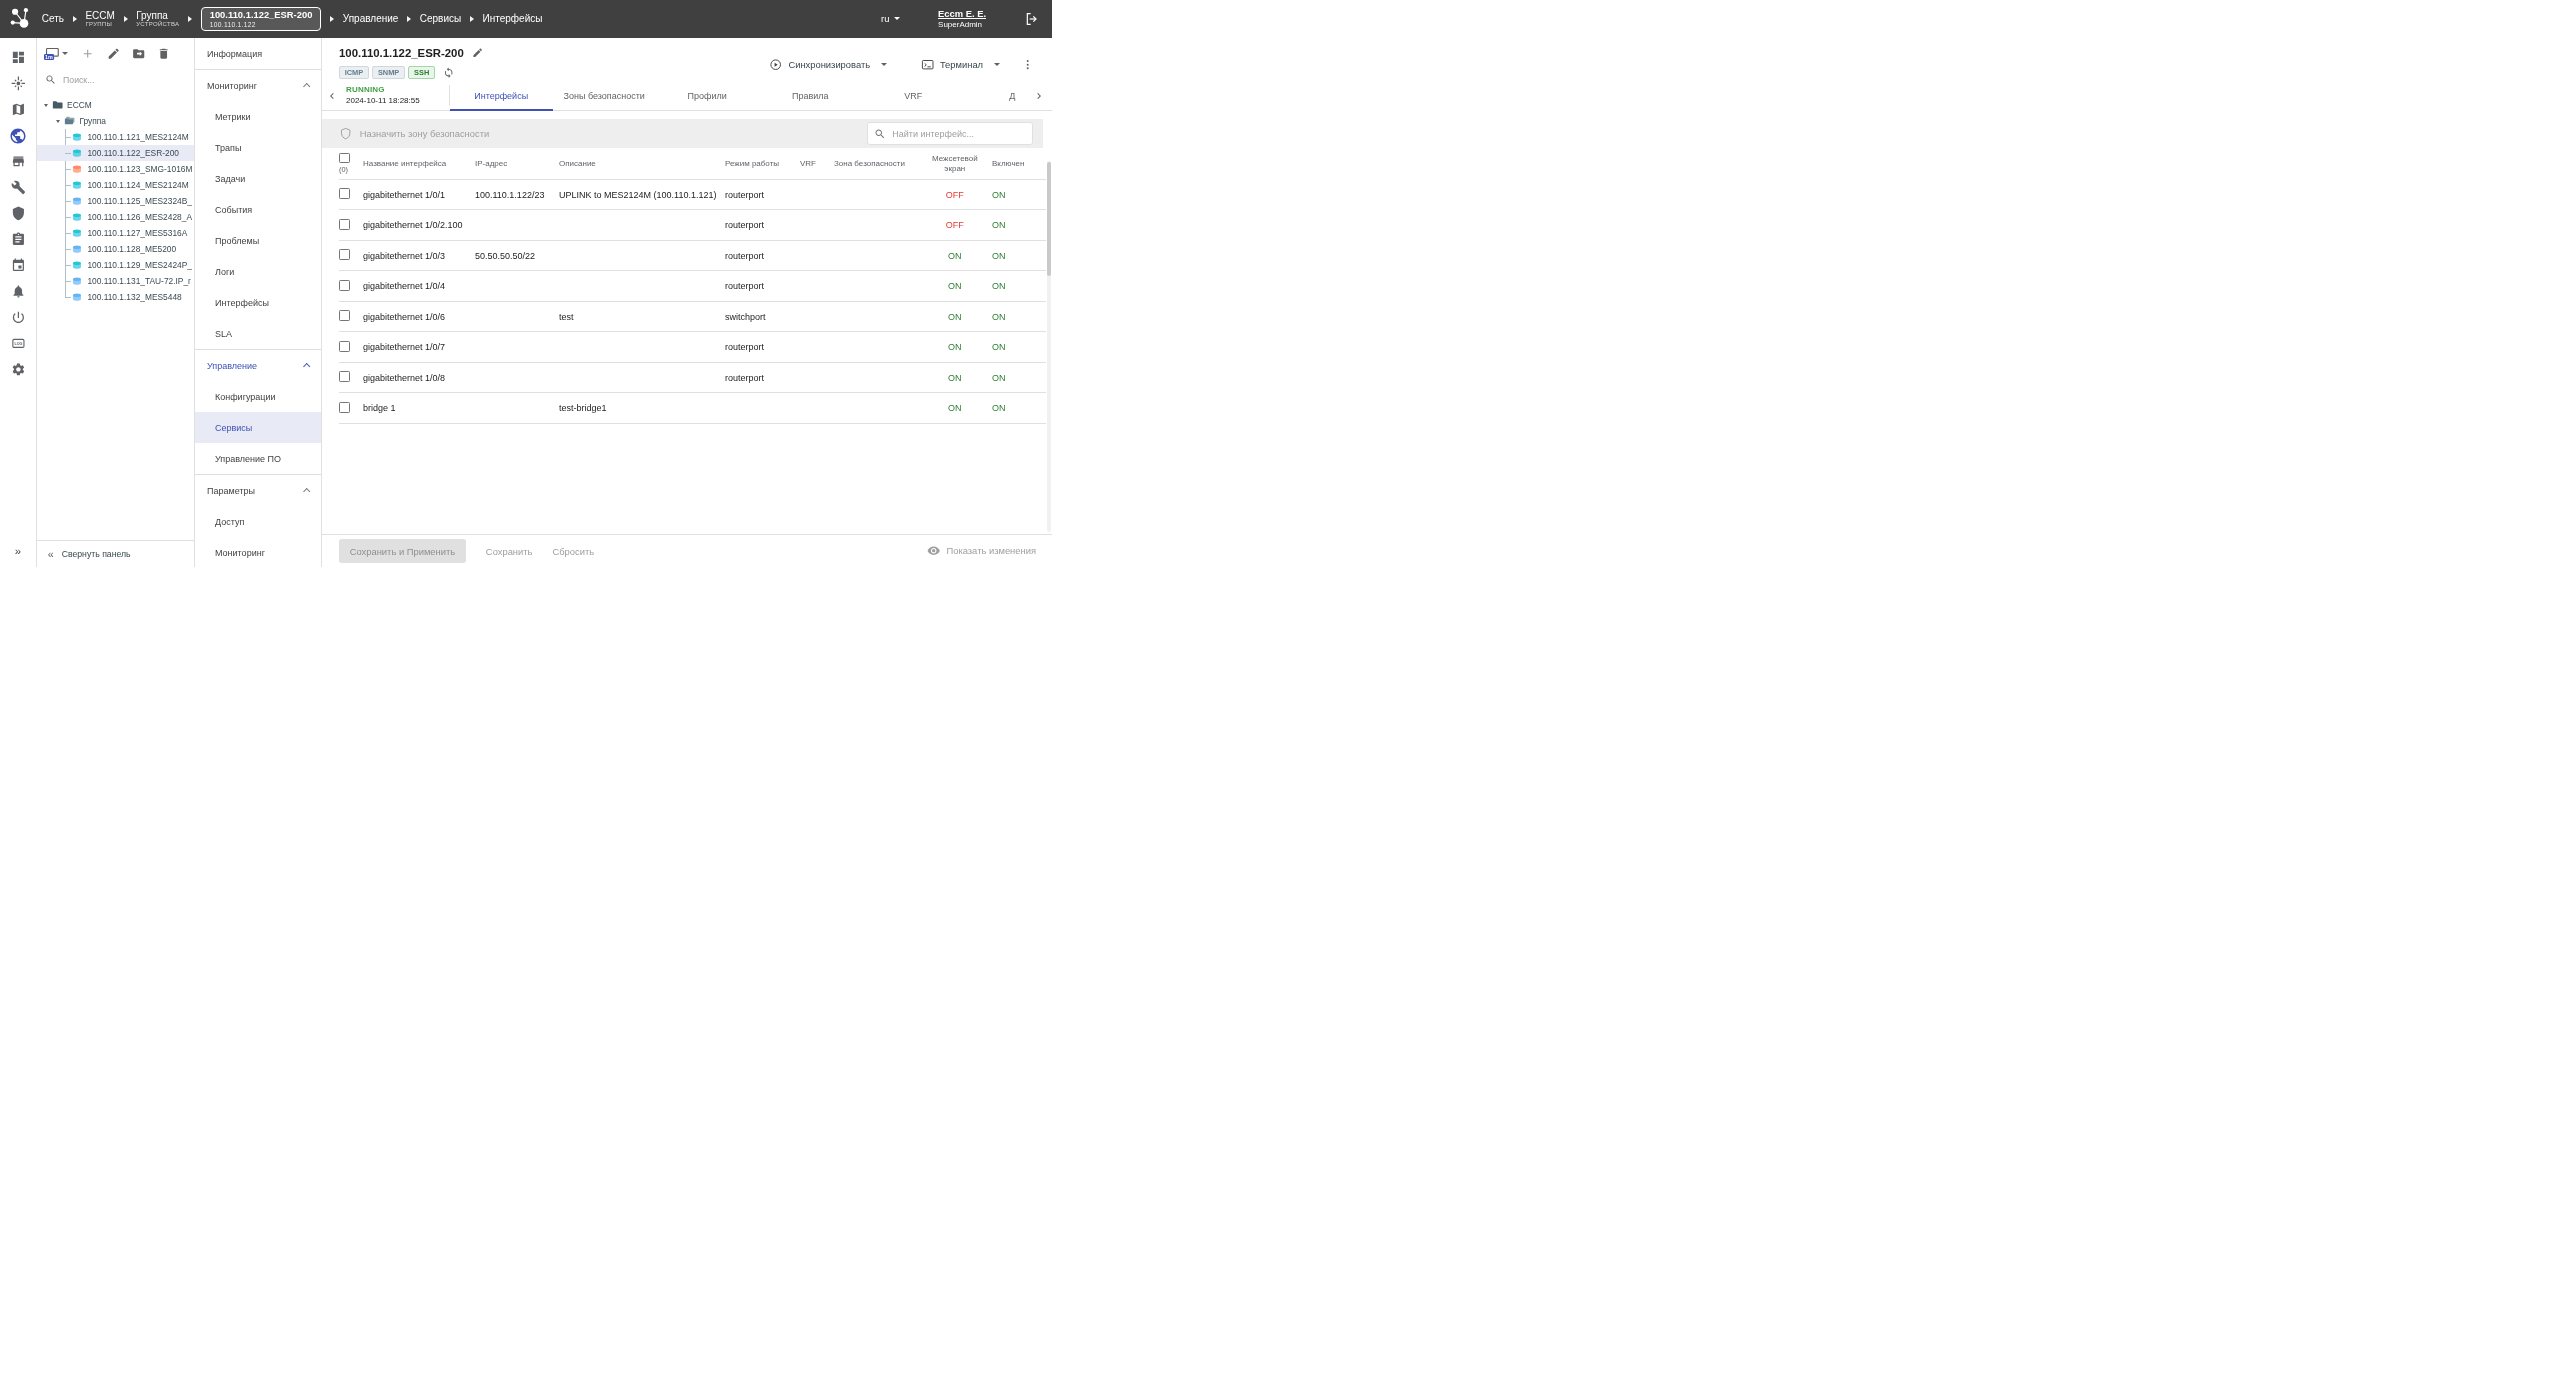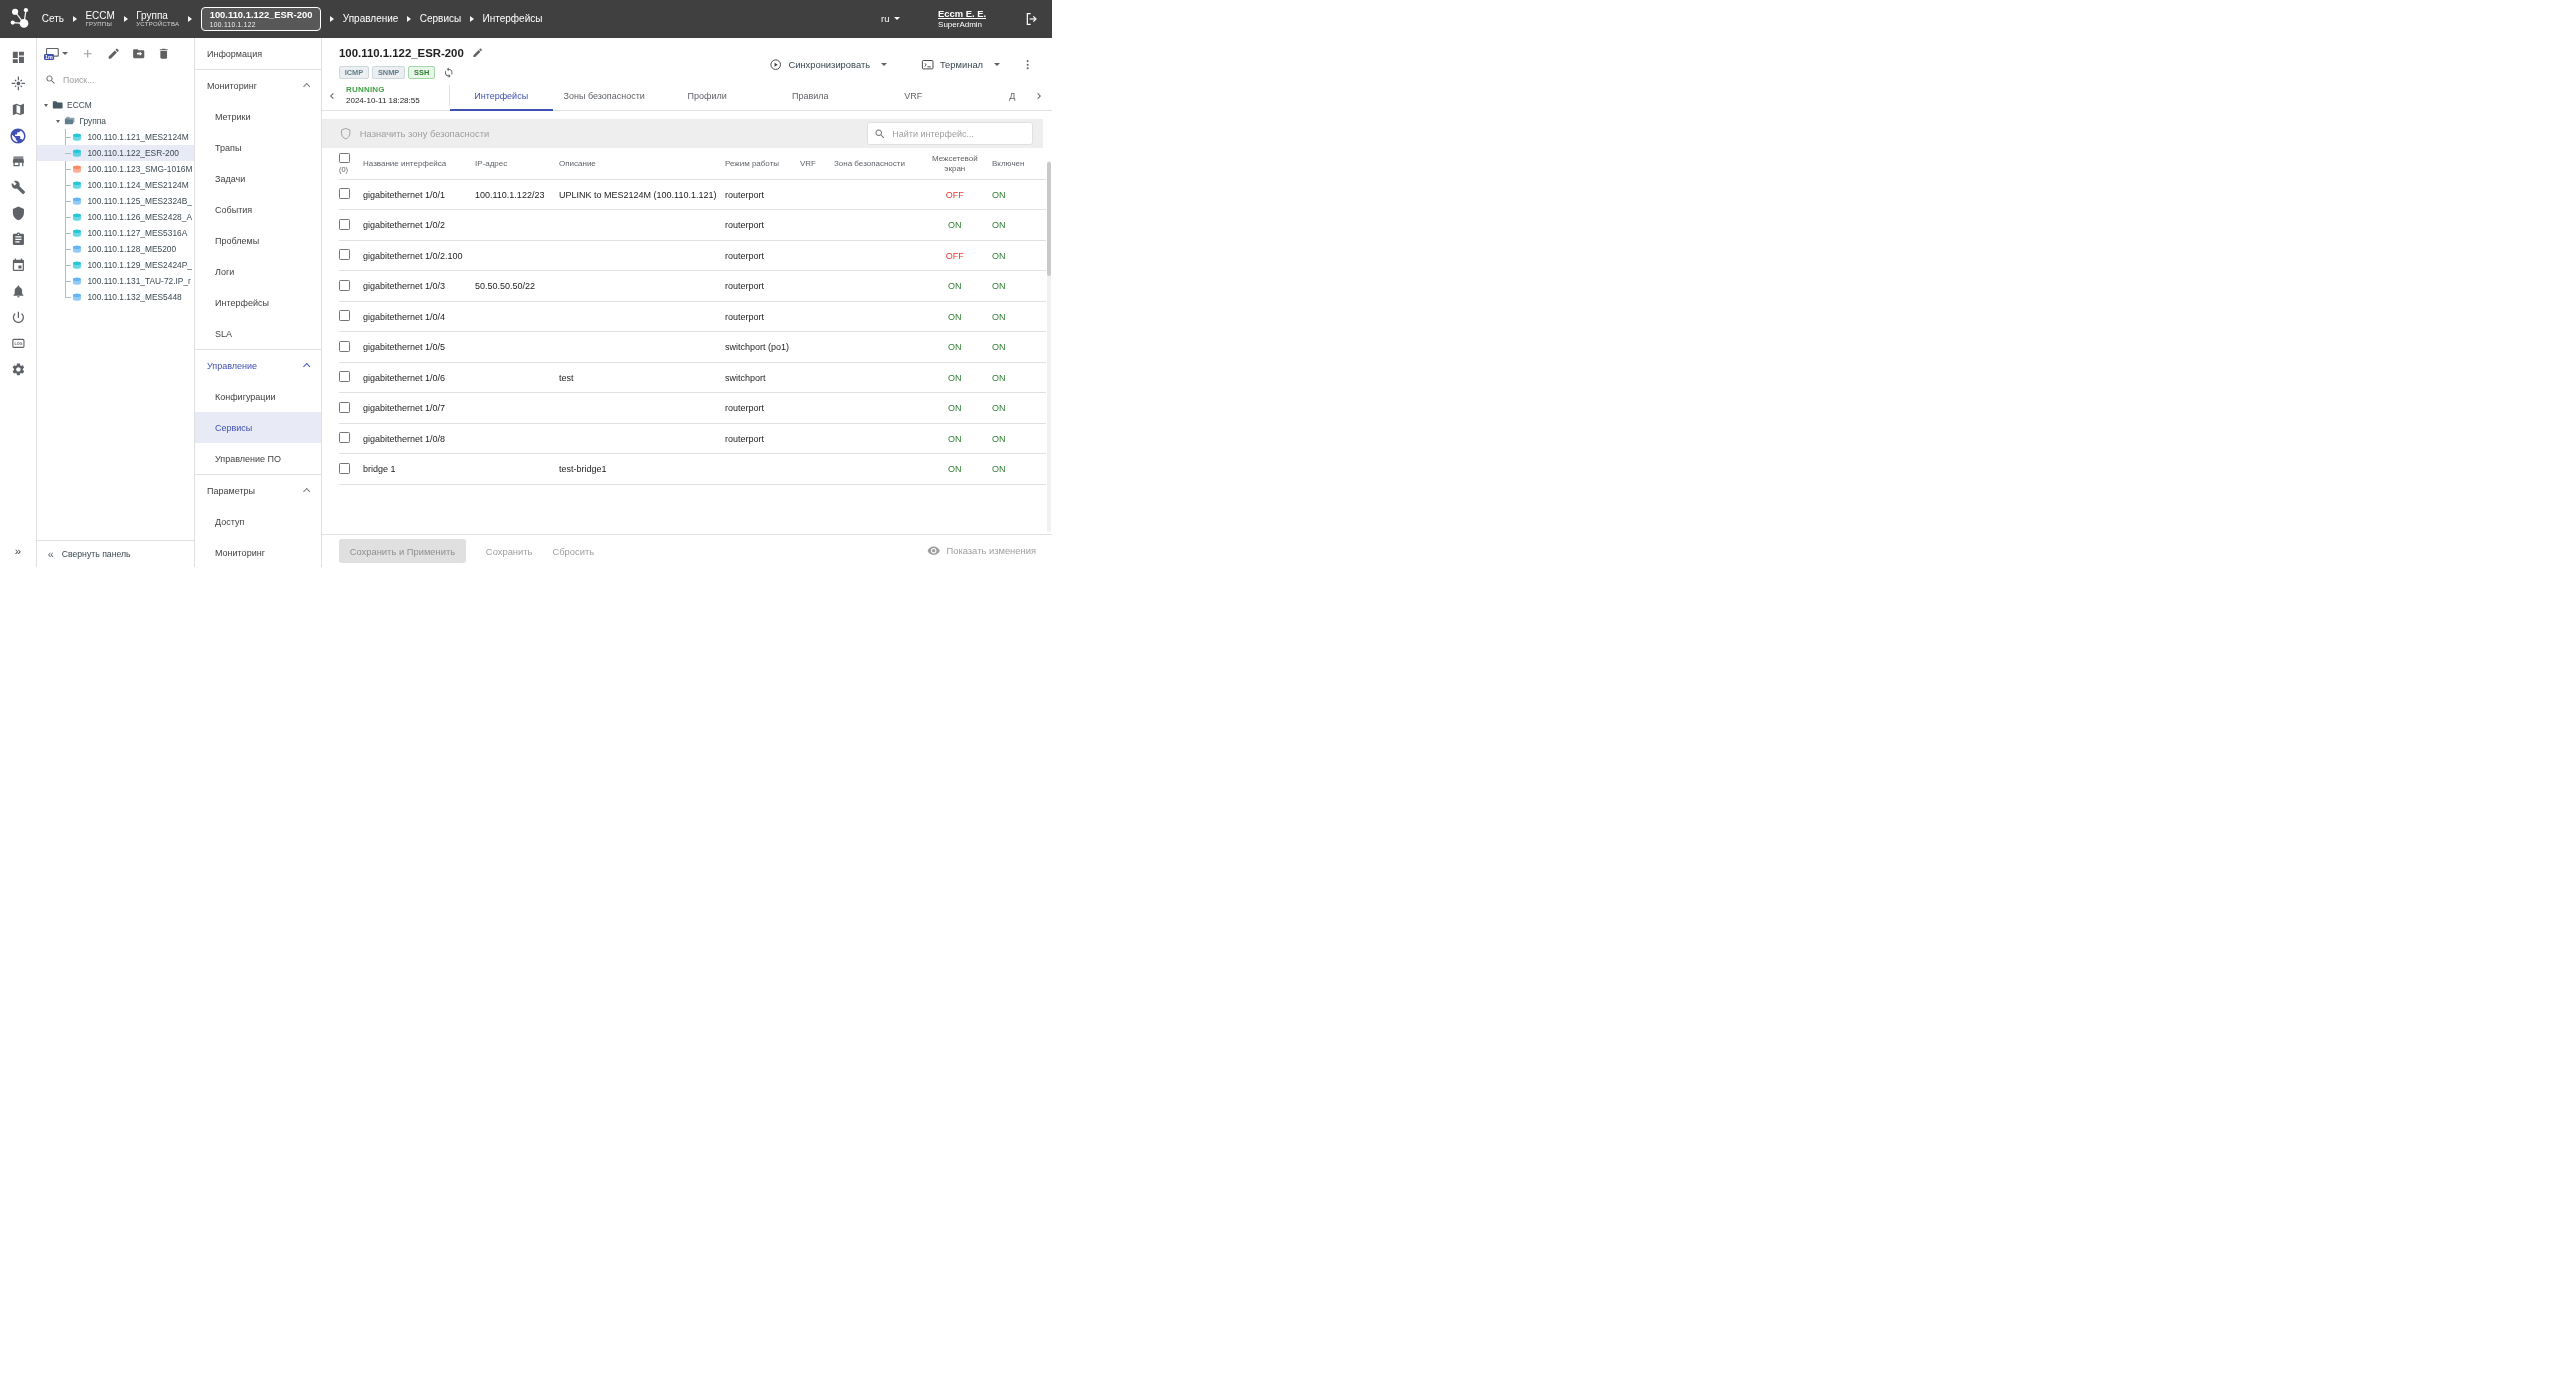--- a/index.html
+++ b/index.html
@@ -610,31 +610,20 @@
             <td>100.110.1.122/23</td>
             <td>UPLINK to MES2124M (100.110.1.121)</td>
             <td>routerport</td>
             <td></td>
             <td></td>
             <td class="col-center off">OFF</td>
             <td class="on">ON</td>
           </tr>
           <tr>
             <td><span class="checkbox"></span></td>
-            <td>gigabitethernet 1/0/2</td>
-            <td></td>
-            <td></td>
-            <td>routerport</td>
-            <td></td>
-            <td></td>
-            <td class="col-center on">ON</td>
-            <td class="on">ON</td>
-          </tr>
-          <tr>
-            <td><span class="checkbox"></span></td>
             <td>gigabitethernet 1/0/2.100</td>
             <td></td>
             <td></td>
             <td>routerport</td>
             <td></td>
             <td></td>
             <td class="col-center off">OFF</td>
             <td class="on">ON</td>
           </tr>
           <tr>
@@ -647,31 +636,20 @@
             <td></td>
             <td class="col-center on">ON</td>
             <td class="on">ON</td>
           </tr>
           <tr>
             <td><span class="checkbox"></span></td>
             <td>gigabitethernet 1/0/4</td>
             <td></td>
             <td></td>
             <td>routerport</td>
-            <td></td>
-            <td></td>
-            <td class="col-center on">ON</td>
-            <td class="on">ON</td>
-          </tr>
-          <tr>
-            <td><span class="checkbox"></span></td>
-            <td>gigabitethernet 1/0/5</td>
-            <td></td>
-            <td></td>
-            <td>switchport (po1)</td>
             <td></td>
             <td></td>
             <td class="col-center on">ON</td>
             <td class="on">ON</td>
           </tr>
           <tr>
             <td><span class="checkbox"></span></td>
             <td>gigabitethernet 1/0/6</td>
             <td></td>
             <td>test</td>

